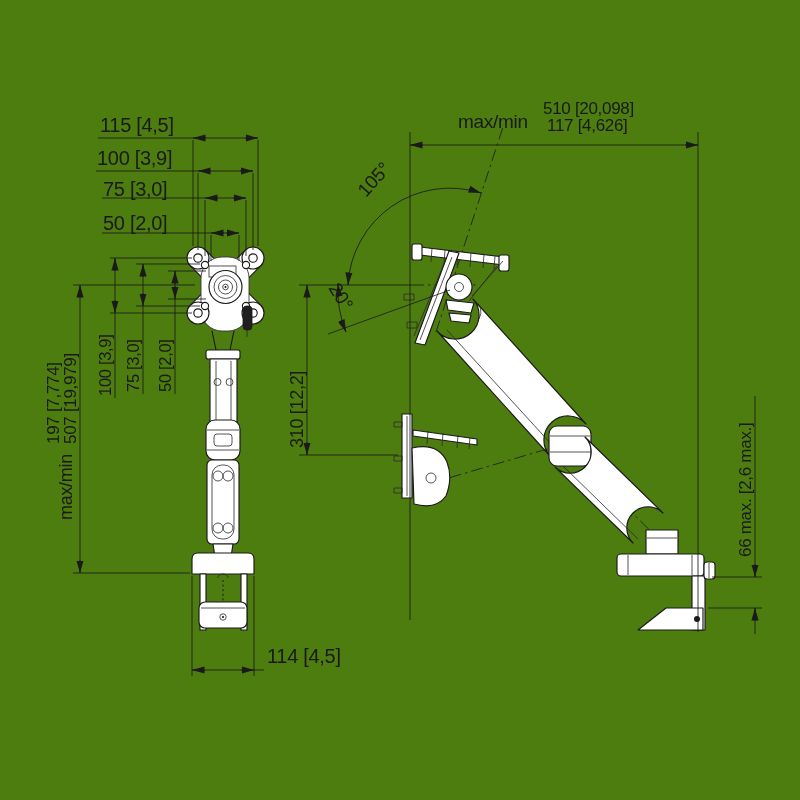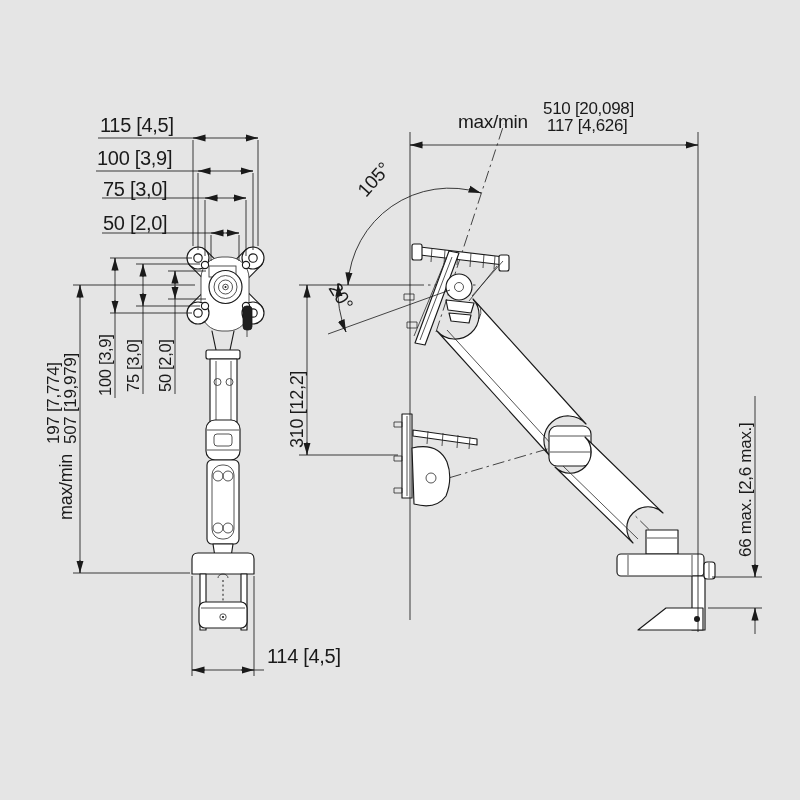--- a/index.html
+++ b/index.html
@@ -1,16 +1,16 @@
 <!DOCTYPE html>
 <html><head>
 <meta charset="utf-8">
 <style>
   html,body{margin:0;padding:0;background:#fff;}
-  .page{width:800px;height:800px;background:#e5e5e5;position:relative;font-family:"Liberation Sans",sans-serif;}
+  .page{width:800px;height:800px;background:#4d7c0f;position:relative;font-family:"Liberation Sans",sans-serif;}
   svg{display:block;}
   .ln{fill:none;stroke:#1a1a1a;stroke-width:1.15;stroke-linejoin:round;stroke-linecap:round;}
   .thin{fill:none;stroke:#2a2a2a;stroke-width:.8;stroke-linejoin:round;}
   .wht{fill:#ffffff;stroke:#1a1a1a;stroke-width:1.15;stroke-linejoin:round;}
   .whtthin{fill:#ffffff;stroke:#333;stroke-width:.85;}
   .dim{fill:none;stroke:#1a1a1a;stroke-width:.85;}
   .cl{fill:none;stroke:#1a1a1a;stroke-width:.8;stroke-dasharray:12 4 2.5 4;}
   .dot{fill:none;stroke:#1a1a1a;stroke-width:1;stroke-dasharray:2 2.6;}
   .dk{fill:#1f1f1f;stroke:#1a1a1a;stroke-width:.8;}
   text{fill:#1a1a1a;}

